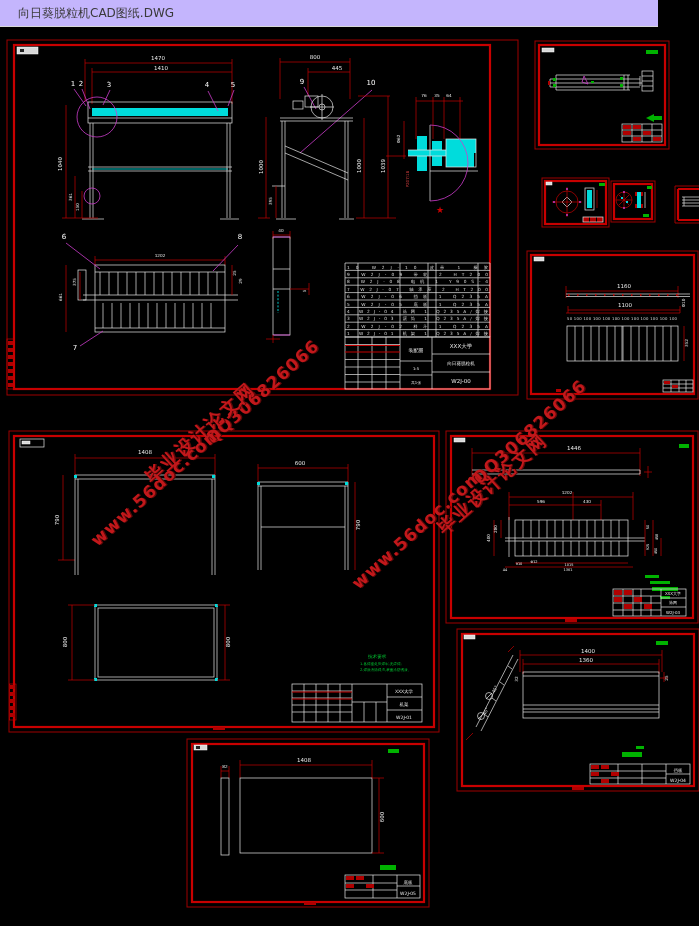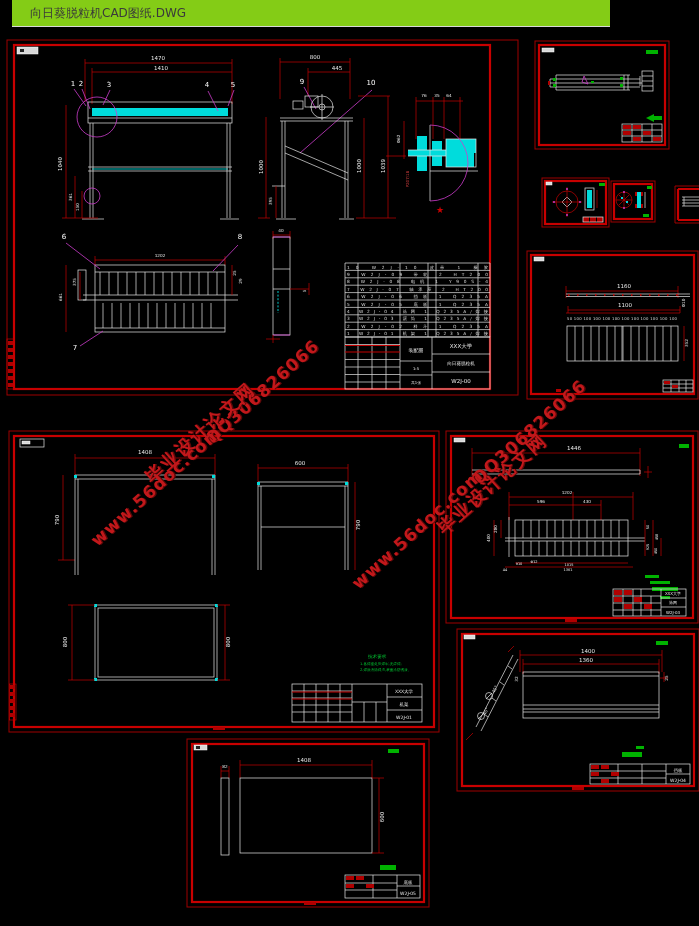--- a/index.html
+++ b/index.html
@@ -1,17 +1,17 @@
 <!DOCTYPE html>
 <html><head>
 <meta charset="utf-8">
 <style>
   html,body{margin:0;padding:0;background:#000;}
   body{width:699px;height:926px;position:relative;overflow:hidden;font-family:"DejaVu Sans",sans-serif;}
-  .titlebar{position:absolute;left:12px;top:0;width:598px;height:27px;background:#84cc16;border-bottom:1px solid #d8d8d8;box-sizing:border-box;}
+  .titlebar{position:absolute;left:0;top:0;width:658px;height:27px;background:#c4b5fd;border-bottom:1px solid #d8d8d8;box-sizing:border-box;}
   .titlebar span{display:block;padding-left:18px;line-height:26px;font-size:12px;color:#3a3a3a;}
   .canvas{position:absolute;left:0;top:28px;width:699px;height:898px;background:#000;overflow:hidden;}
   .sheet{position:absolute;}
   .sheet svg{display:block;}
   
   .bo{stroke:#9e0000;stroke-width:1;fill:none}
   .bi{stroke:#c80000;stroke-width:2.2;fill:none}
   .lw{stroke:#e8e8e8;stroke-width:.7;fill:none}
   .lr{stroke:#c40000;stroke-width:.7;fill:none}
   .lrT{stroke:#c40000;stroke-width:1;fill:none}

